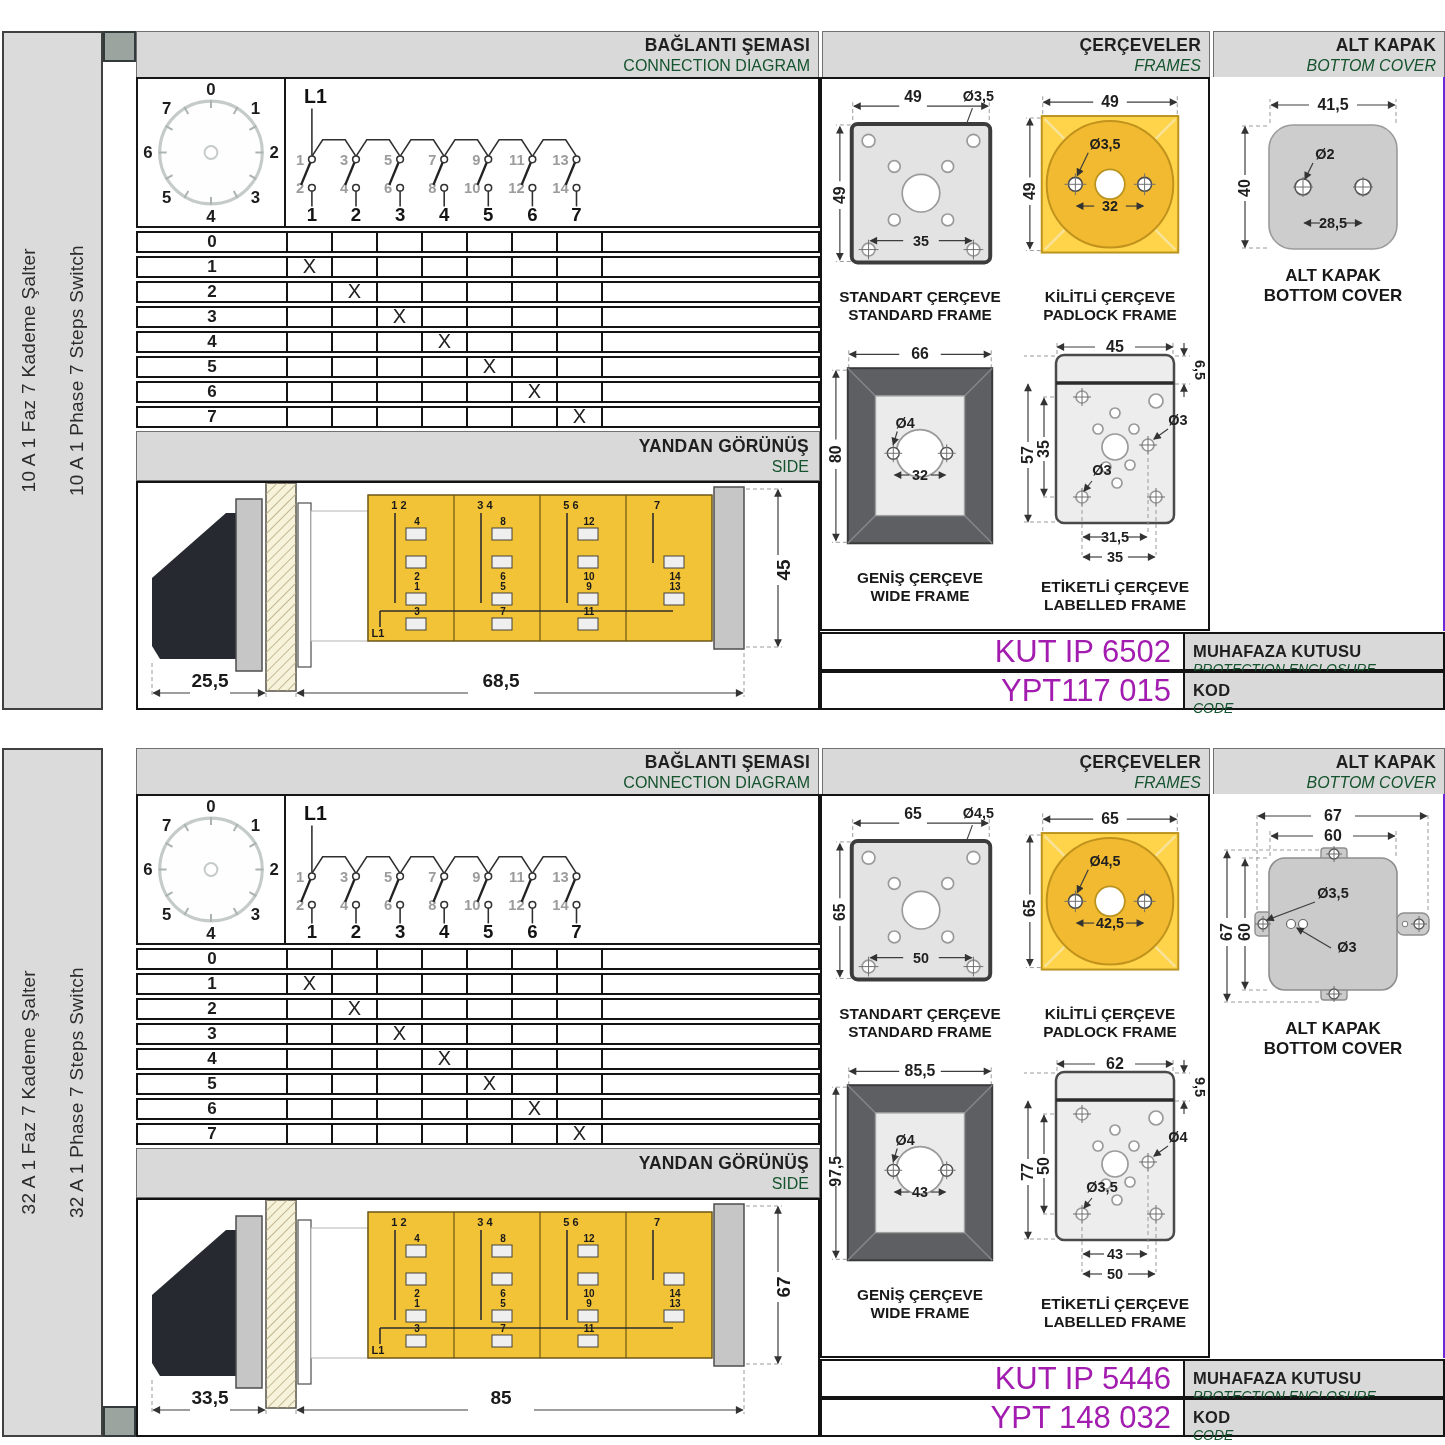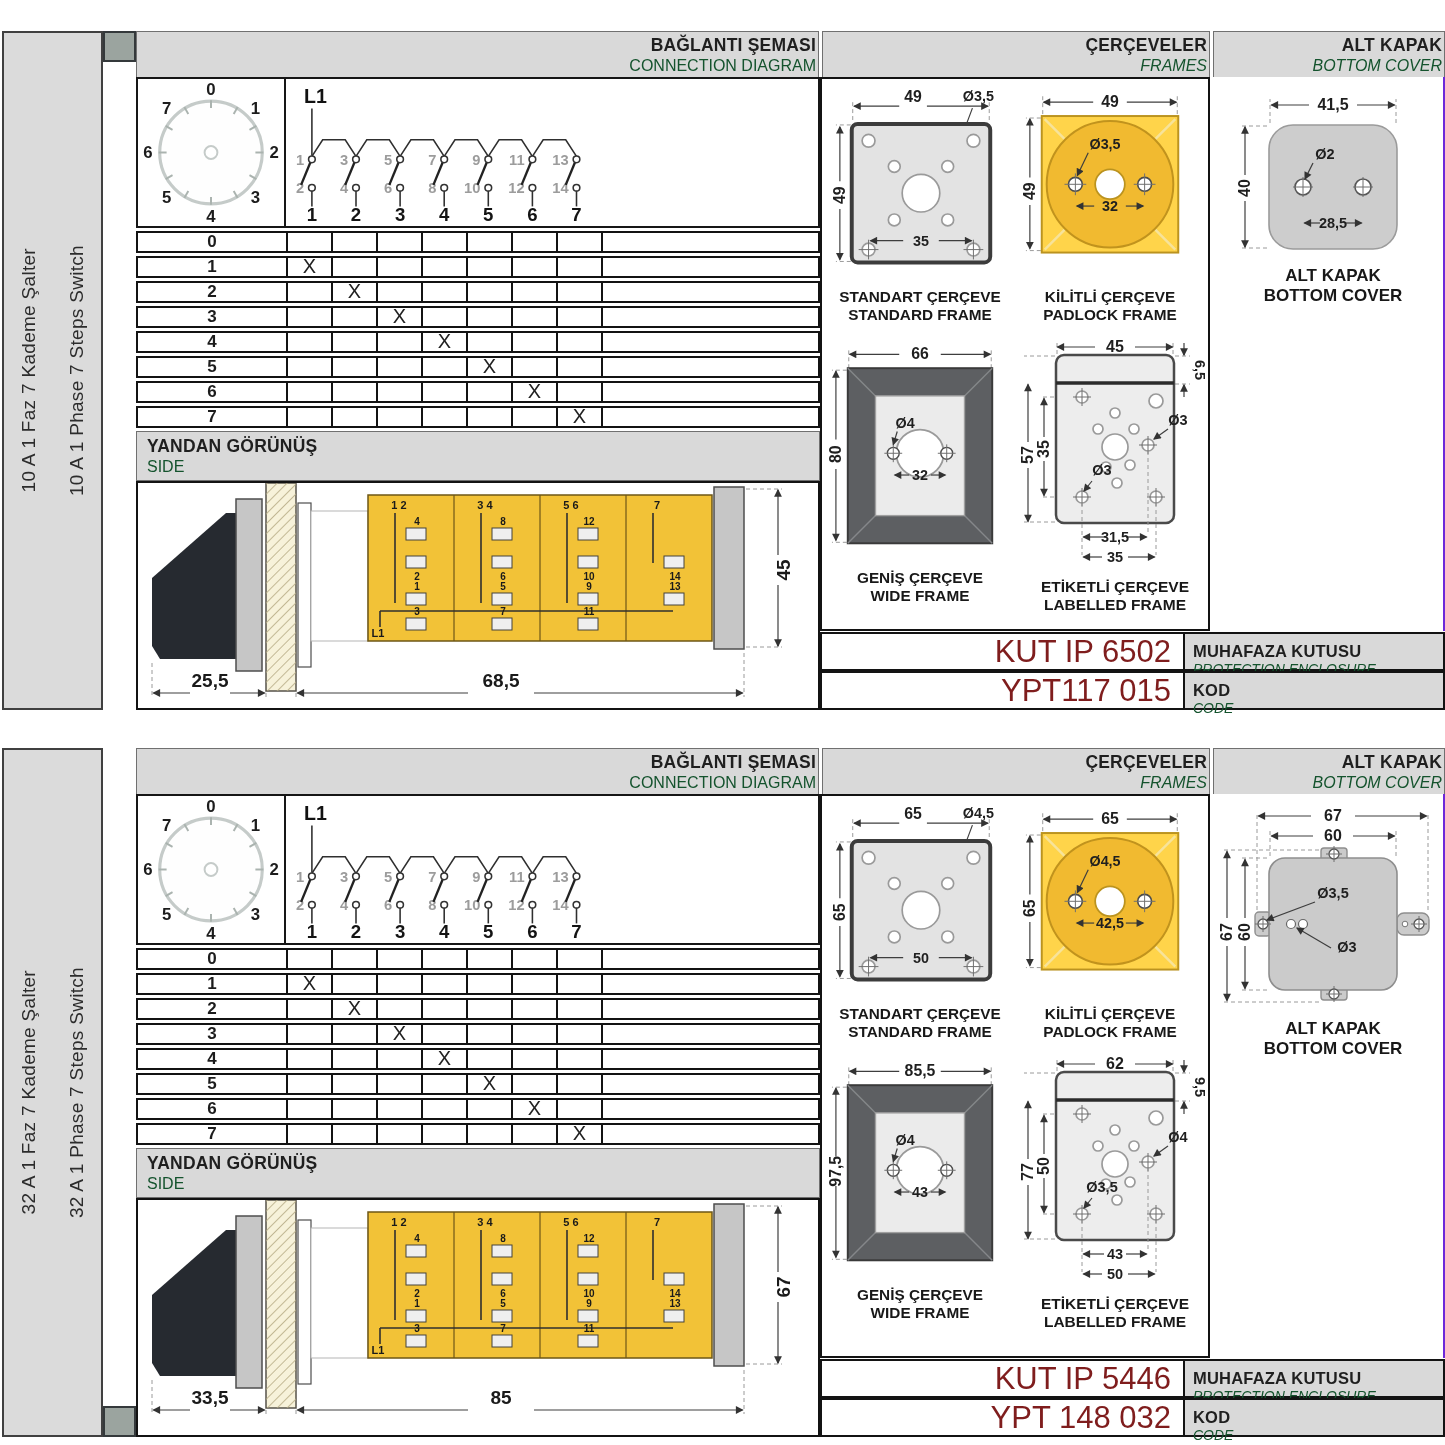--- a/index.html
+++ b/index.html
@@ -18,21 +18,21 @@
   .v1{left:2px}.v2{left:50px}
   .strip{position:absolute;left:103px;top:0;bottom:0;width:33px;background:#fff;}
   .marker{position:absolute;left:0;width:33px;height:31px;background:#9ba49f;
           border:2px solid #34393b;box-sizing:border-box;top:0;}
   .marker[data-pos="bottom"]{top:auto;bottom:0;}
 
   .content{position:absolute;left:136px;top:0;right:0;bottom:0;}
 
   
   .hdr{position:absolute;top:0;height:47px;background:#d9d9d9;border:1px solid #707070;
-       box-sizing:border-box;text-align:right;padding:2px 2px;}
+       box-sizing:border-box;text-align:right;padding:2px 8px;}
   .hdr-conn{left:0;width:683px}
   .hdr-frames{left:686px;width:388px}
   .hdr-cover{left:1077px;right:0}
   .h1{font-weight:bold;font-size:17.5px;color:#1f1f1f;line-height:22px;letter-spacing:.2px;}
   .h2{font-size:16px;color:#14532d;line-height:20px;}
   .it .h2{font-style:italic;}
 
   
   .dial-box{position:absolute;left:0;top:46px;width:150px;height:151px;border:2px solid #161616;
             box-sizing:border-box;background:#fff;}
@@ -43,39 +43,39 @@
   .ctable{position:absolute;left:0;top:200px;width:684px;}
   .trow{display:flex;height:22px;border:2px solid #131313;margin-bottom:3px;box-sizing:border-box;background:#fff;}
   .tlabel{width:150px;border-right:2px solid #131313;box-sizing:border-box;text-align:center;
           font-size:17px;font-weight:bold;color:#1c1c1c;line-height:18px;}
   .tcell{width:45px;border-right:2px solid #131313;box-sizing:border-box;text-align:center;
          font-size:20px;color:#222;line-height:17px;}
   .tfill{flex:1}
 
   
   .side-band{position:absolute;left:0;top:400px;width:684px;height:50px;background:#d9d9d9;
-             border:1px solid #707070;box-sizing:border-box;padding:3px 10px;}
+             border:1px solid #707070;box-sizing:border-box;text-align:right;padding:3px 10px;}
   .side-view{position:absolute;left:0;top:450px;width:684px;bottom:0;border:2px solid #131313;
              box-sizing:border-box;background:#fff;}
 
   
   .frames-box{position:absolute;left:684px;top:46px;width:390px;bottom:79px;border:2px solid #131313;
               box-sizing:border-box;background:#fff;}
   .fcell{position:absolute}
   .f-std{left:6px;top:10px}.f-pad{left:196px;top:10px}
   .f-wide{left:6px;top:262px}.f-lab{left:188px;top:256px}
   .cover-box{position:absolute;left:1074px;right:0;top:46px;bottom:79px;background:#fff;
              border-right:2px solid #6d28d9;box-sizing:border-box;text-align:right;}
   .cover-box svg{margin-top:12px;}
 
   
   .code-row{position:absolute;left:684px;right:0;height:39px;display:flex;border:2px solid #131313;
             box-sizing:border-box;background:#fff;}
   .row1{bottom:39px}.row2{bottom:0}
-  .code-val{flex:1;text-align:right;padding-right:12px;font-size:31px;color:#7f1d1d;line-height:35px;}
+  .code-val{flex:1;text-align:right;padding-right:12px;font-size:31px;color:#a21caf;line-height:35px;}
   .code-label{width:260px;background:#d9d9d9;border-left:2px solid #131313;box-sizing:border-box;padding:0 8px;}
   .code-label .h1{font-size:16.5px;line-height:19px;padding-top:8px;}
   .code-label .h2{font-size:14px;line-height:17px;}
 
   
   svg text{font-family:"Liberation Sans",sans-serif;}
   .dl{stroke:#3e3e3e;stroke-width:1.2;fill:none}
   .dx{stroke:#9a9a9a;stroke-width:1;stroke-dasharray:4 3;fill:none}
   .cr{stroke:#6f6f6f;stroke-width:1}
   .dt{font-size:16px;font-weight:bold;fill:#1f1f1f;text-anchor:middle}

